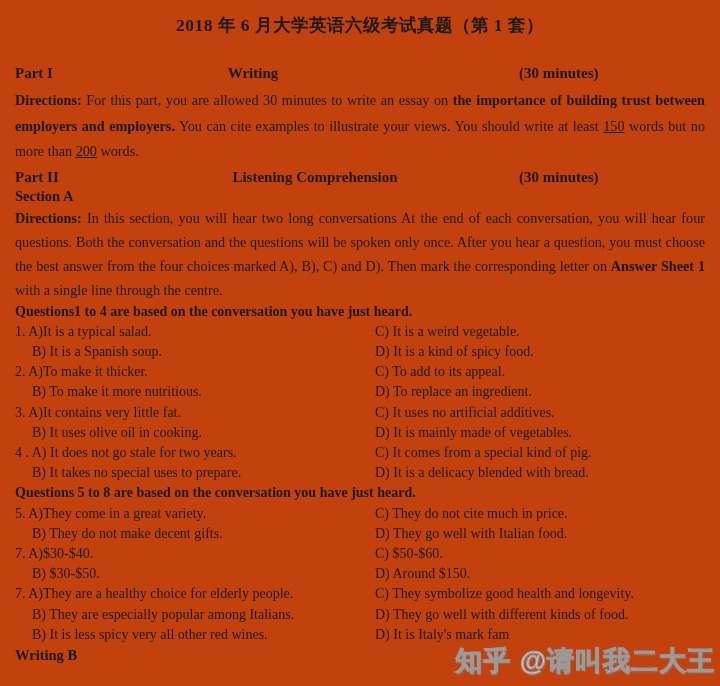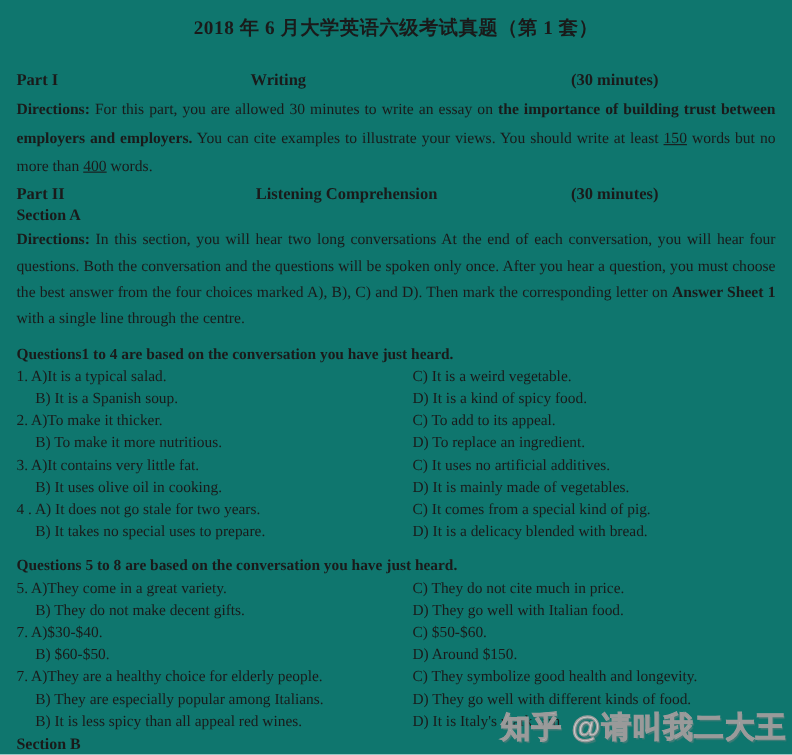--- a/index.html
+++ b/index.html
@@ -6,21 +6,21 @@
     margin: 0;
     padding: 0;
     background: #ffffff;
   }
   .page {
     position: relative;
     width: 720px;
     height: 686px;
     box-sizing: border-box;
     padding: 12px 15px 0 15px;
-    background: #0f766e;
+    background: #c2410c;
     color: #1a1a1a;
     font-family: "Liberation Serif", "DejaVu Serif", serif;
     overflow: hidden;
   }
   .doc-title {
     text-align: center;
     font-size: 17.5px;
     font-weight: bold;
     line-height: 26px;
     letter-spacing: 0.5px;
@@ -53,21 +53,20 @@
     font-weight: bold;
     line-height: 20px;
     height: 20px;
   }
   .qlist {
     font-size: 14px;
     line-height: 20.2px;
   }
   .qheading {
     font-weight: bold;
-    margin-top: 11px;
   }
   .qrow { display: flex; }
   .qcell.left  { width: 360px; box-sizing: border-box; }
   .qcell.right { flex: 1; }
   .qrow.cont .qcell.left { padding-left: 17px; }
   .useg { text-decoration: underline; }
   .watermark {
     position: absolute;
     top: 643px;
     right: 5px;
@@ -87,21 +86,21 @@
 <div class="page">
 
   <div class="doc-title">2018 年 6 月大学英语六级考试真题（第 1 套）</div>
 
   <div class="part-row pt1">
     <span class="part-label">Part I</span>
     <span class="part-title">Writing</span>
     <span class="part-duration">(30 minutes)</span>
   </div>
 
-  <p class="dir"><b>Directions:</b><span> For this part, you are allowed 30 minutes to write an essay on </span><b>the importance of building trust between employers and employers.</b><span> You can cite examples to illustrate your views. You should write at least </span><span class="useg">150</span><span> words but no more than </span><span class="useg">400</span><span> words.</span></p>
+  <p class="dir"><b>Directions:</b><span> For this part, you are allowed 30 minutes to write an essay on </span><b>the importance of building trust between employers and employers.</b><span> You can cite examples to illustrate your views. You should write at least </span><span class="useg">150</span><span> words but no more than </span><span class="useg">200</span><span> words.</span></p>
 
   <div class="part-row pt2">
     <span class="part-label">Part II</span>
     <span class="part-title">Listening Comprehension</span>
     <span class="part-duration">(30 minutes)</span>
   </div>
 
   <div class="sec-heading">Section A</div>
 
   <p class="dir second"><b>Directions:</b><span> In this section, you will hear two long conversations At the end of each conversation, you will hear four questions. Both the conversation and the questions will be spoken only once. After you hear a question, you must choose the best answer from the four choices marked A), B), C) and D). Then mark the corresponding letter on </span><b>Answer Sheet 1</b><span> with a single line through the centre.</span></p>
@@ -151,35 +150,35 @@
     </div>
     <div class="qrow cont">
       <div class="qcell left">B) They do not make decent gifts.</div>
       <div class="qcell right">D) They go well with Italian food.</div>
     </div>
     <div class="qrow">
       <div class="qcell left">7. A)$30-$40.</div>
       <div class="qcell right">C) $50-$60.</div>
     </div>
     <div class="qrow cont">
-      <div class="qcell left">B) $60-$50.</div>
+      <div class="qcell left">B) $30-$50.</div>
       <div class="qcell right">D) Around $150.</div>
     </div>
     <div class="qrow">
       <div class="qcell left">7. A)They are a healthy choice for elderly people.</div>
       <div class="qcell right">C) They symbolize good health and longevity.</div>
     </div>
     <div class="qrow cont">
       <div class="qcell left">B) They are especially popular among Italians.</div>
       <div class="qcell right">D) They go well with different kinds of food.</div>
     </div>
     <div class="qrow cont">
-      <div class="qcell left">B) It is less spicy than all appeal red wines.</div>
+      <div class="qcell left">B) It is less spicy very all other red wines.</div>
       <div class="qcell right">D) It is Italy's mark fam</div>
     </div>
 
-    <div class="sec-heading">Section B</div>
+    <div class="sec-heading">Writing B</div>
 
   </div>
 
   <div class="watermark">知乎 @请叫我二大王</div>
 
 </div>
 
 </body></html>

